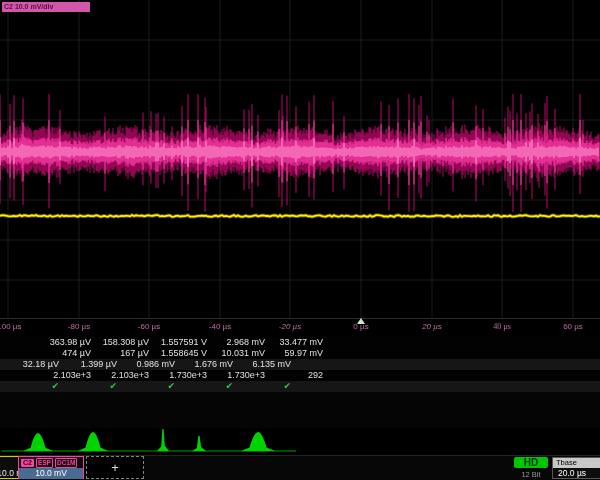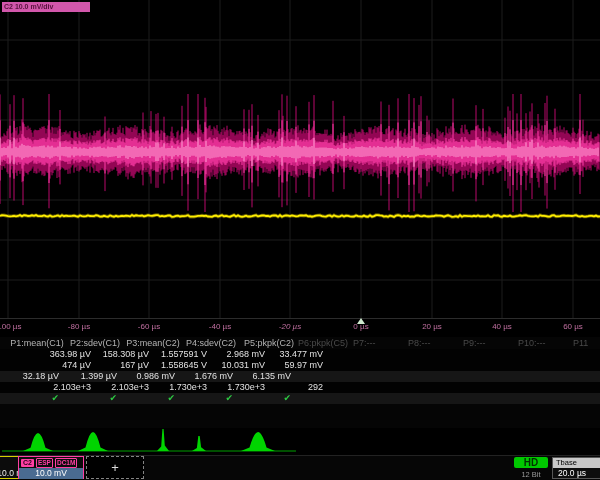--- a/index.html
+++ b/index.html
@@ -84,40 +84,27 @@
   <div id="trace-badge" class="abs">C2 10.0 mV/div</div>
 </div>
 
 <div id="time-axis" class="abs">
     <span class="t-label" style="left: 8px;">-100 µs</span>
     <span class="t-label" style="left: 79px;">-80 µs</span>
     <span class="t-label" style="left: 149px;">-60 µs</span>
     <span class="t-label" style="left: 220px;">-40 µs</span>
     <span class="t-label" style="left: 290px; font-style: italic;">-20 µs</span>
     <span class="t-label" style="left: 361px;">0 µs</span>
-    <span class="t-label" style="left: 432px;">20 µs</span>
-    <span class="t-label" style="left: 502px;">40 µs</span>
+    <span class="t-label" style="left: 432px; font-style: italic;">20 µs</span>
+    <span class="t-label" style="left: 502px; font-family: Liberation Serif, serif;">40 µs</span>
     <span class="t-label" style="left: 573px;">60 µs</span>
     <div id="trig-marker" style="left: 361px;"></div>
   </div>
 
 <div id="meas" class="abs">
-    <div class="mrow hdr">
-      <div class="hcell">P1:mean(C1)</div>
-      <div class="hcell">P2:sdev(C1)</div>
-      <div class="hcell">P3:mean(C2)</div>
-      <div class="hcell">P4:sdev(C2)</div>
-      <div class="hcell">P5:pkpk(C2)</div>
-      <div class="dimcell" style="left: 298px;">P6:pkpk(C5)</div>
-      <div class="dimcell" style="left: 353px;">P7:---</div>
-      <div class="dimcell" style="left: 408px;">P8:---</div>
-      <div class="dimcell" style="left: 463px;">P9:---</div>
-      <div class="dimcell" style="left: 518px;">P10:---</div>
-      <div class="dimcell" style="left: 573px;">P11</div>
-    </div>
     <div class="mrow stripe-b">
       <div class="mcell">363.98 µV</div>
       <div class="mcell">158.308 µV</div>
       <div class="mcell">1.557591 V</div>
       <div class="mcell">2.968 mV</div>
       <div class="mcell">33.477 mV</div>
     </div>
     <div class="mrow stripe-b">
       <div class="mcell">474 µV</div>
       <div class="mcell">167 µV</div>

